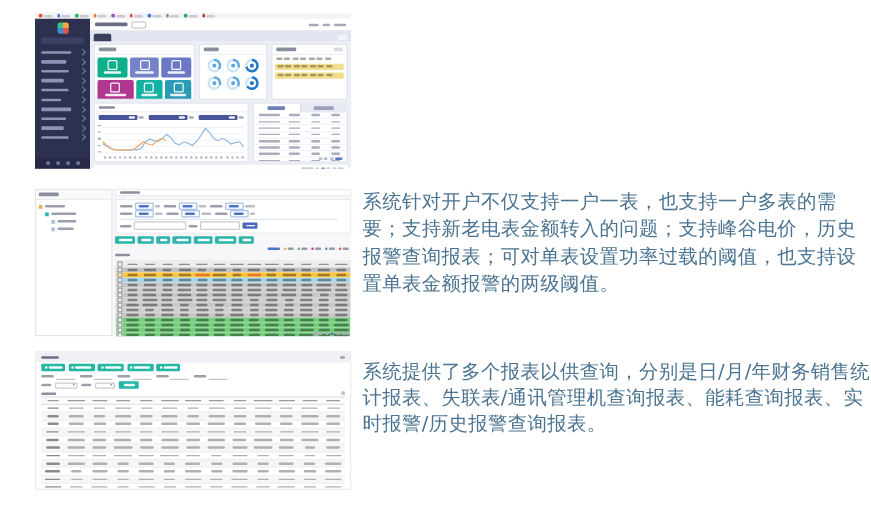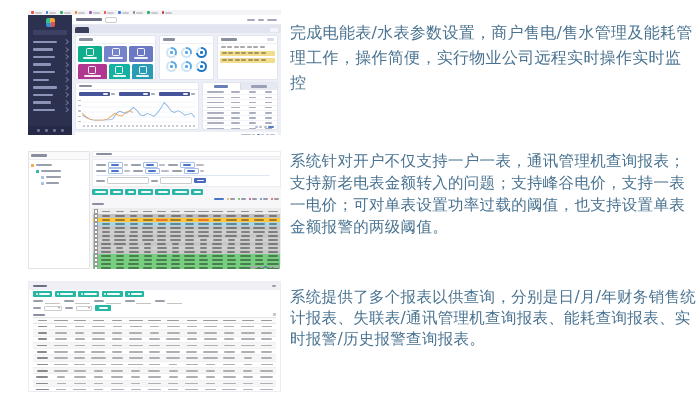--- a/index.html
+++ b/index.html
@@ -1920,17 +1920,16 @@
           <div class="cell">
             <div class="bar" style="width: 55%; height: 1.6px; background: rgb(176, 176, 180);"></div>
           </div>
           <div class="cell">
             <div class="bar" style="width: 73%; height: 1.6px; background: rgb(176, 176, 180);"></div>
           </div>
         </div>
       </div>
   </div>
 
-  <div class="caption" id="c1" style="color: rgb(74, 115, 145);">完成电能表/水表参数设置，商户售电/售水管理及能耗管理工作，操作简便，实行物业公司远程实时操作实时监控</div>
-  <div class="caption" id="c2" style="color: rgb(74, 115, 145);">系统针对开户不仅支持一户一表，通讯管理机查询报表；支持新老电表金额转入的问题；支持峰谷电价，支持一表一电价；可对单表设置功率过载的阈值，也支持设置单表金额报警的两级阈值。</div>
+  <div class="caption" id="c2" style="color: rgb(74, 115, 145);">系统针对开户不仅支持一户一表，也支持一户多表的需要；支持新老电表金额转入的问题；支持峰谷电价，历史报警查询报表；可对单表设置功率过载的阈值，也支持设置单表金额报警的两级阈值。</div>
   <div class="caption" id="c3" style="color: rgb(74, 115, 145);">系统提供了多个报表以供查询，分别是日/月/年财务销售统计报表、失联表/通讯管理机查询报表、能耗查询报表、实时报警/历史报警查询报表。</div>
 
 </div>
 
 </body></html>

